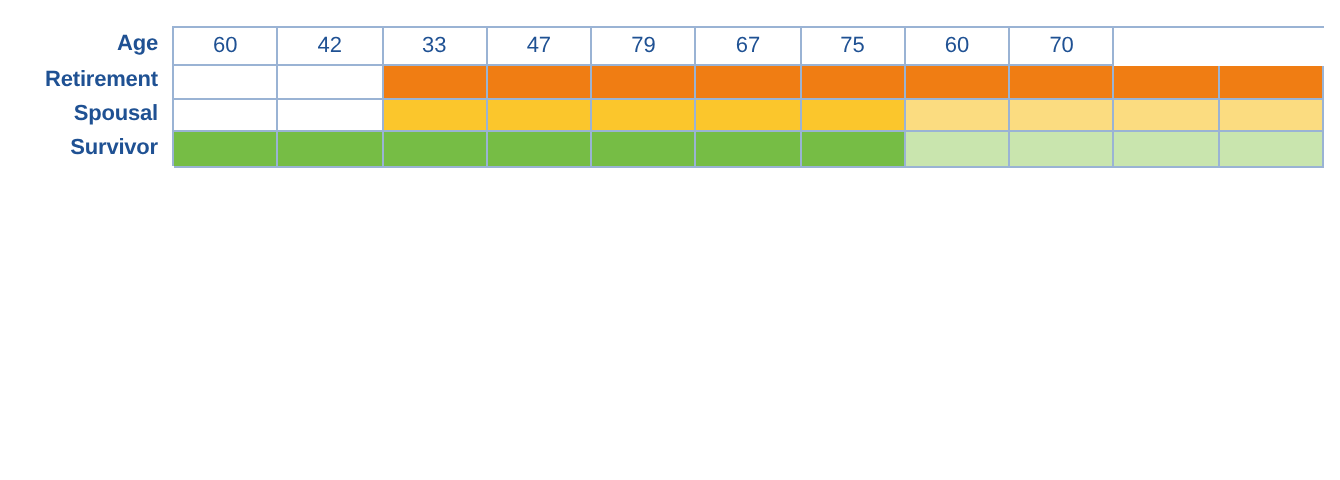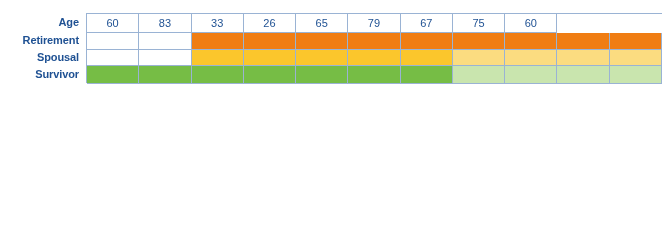--- a/index.html
+++ b/index.html
@@ -86,28 +86,28 @@
 <div id="eligibility-chart">
 
   <div class="chart-grid">
 
     <div class="row-label">Age</div>
 
     <div class="matrix" style="grid-column:2; grid-row:1 / span 4;">
 
       <div class="matrix-row">
         <div class="cell head">60</div>
-        <div class="cell head">83</div>
+        <div class="cell head">42</div>
         <div class="cell head">33</div>
-        <div class="cell head">26</div>
-        <div class="cell head">65</div>
+        <div class="cell head">47</div>
         <div class="cell head">79</div>
         <div class="cell head">67</div>
         <div class="cell head">75</div>
         <div class="cell head">60</div>
+        <div class="cell head">70</div>
       </div>
 
       <div class="matrix-row">
         <div class="cell empty"></div>
         <div class="cell empty"></div>
         <div class="cell orange"></div>
         <div class="cell orange"></div>
         <div class="cell orange"></div>
         <div class="cell orange"></div>
         <div class="cell orange"></div>

